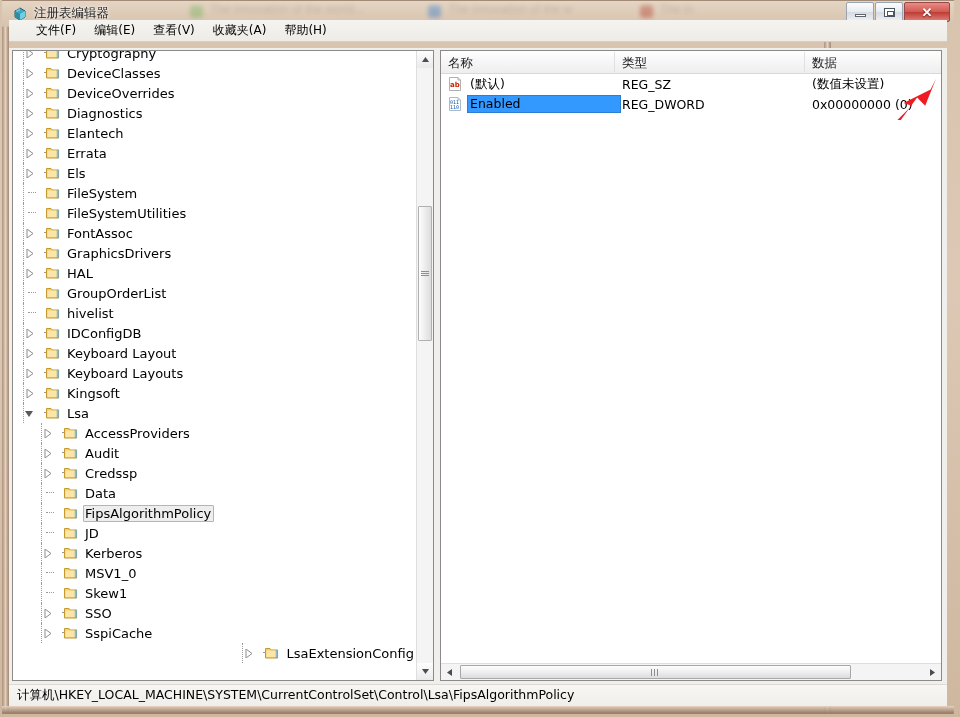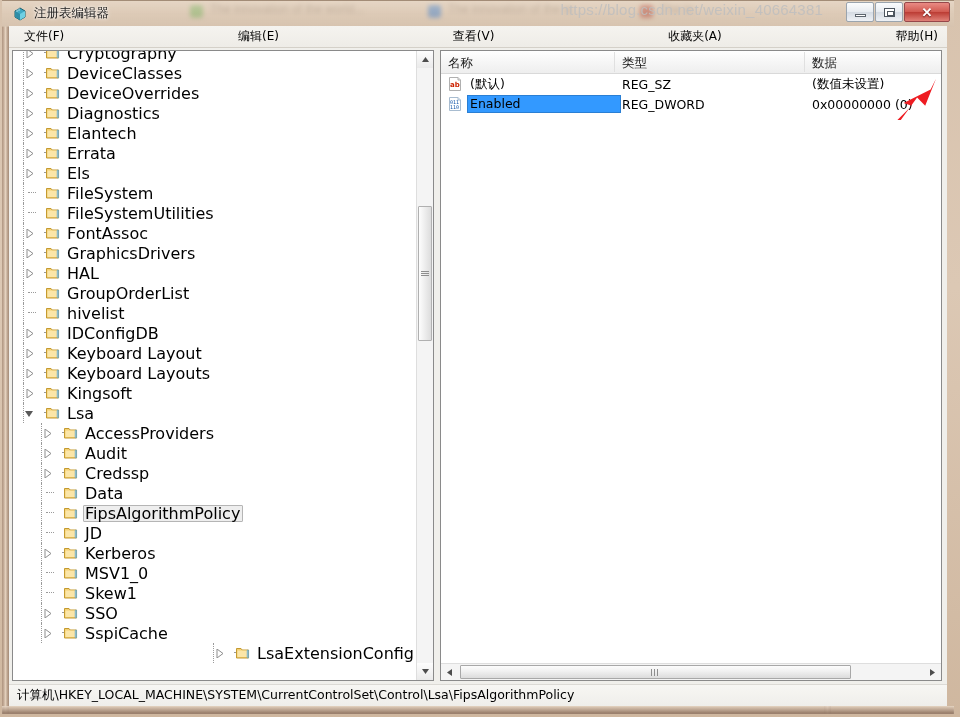--- a/index.html
+++ b/index.html
@@ -133,29 +133,28 @@
     font-size: 13px;
     font-weight: bold;
     font-family: "Liberation Sans", sans-serif;
     text-shadow: 0 1px 1px rgba(80,0,0,0.8);
     line-height: 1;
   }
 
   
   #menubar {
     position: absolute;
-    left: 7px; top: 26px;
+    left: 7px; top: 20px;
     width: 938px; height: 22px;
     background: linear-gradient(180deg, #f5f3ef 0%, #eeece7 100%);
     border-bottom: 1px solid #d4d0c8;
     box-sizing: border-box;
     display: flex;
     align-items: center;
-    padding-left: 6px;
-    justify-content: space-between;
+    padding-left: 18px;
   }
   .menu-item {
     padding: 2px 9px;
     font-size: 12px;
     color: #000;
     font-family: "DejaVu Sans", sans-serif;
     white-space: nowrap;
     cursor: default;
   }
 
@@ -219,21 +218,21 @@
     border-left: 1px dotted #9a9a9a;
     top: 0; bottom: 0;
   }
   .folder-icon {
     width: 16px; height: 14px;
     flex: 0 0 16px;
     margin-right: 4px;
     position: relative;
   }
   .tree-label {
-    font-size: 16px;
+    font-size: 13px;
     font-family: "DejaVu Sans", sans-serif;
     color: #000;
     padding: 1px 3px 1px 2px;
     line-height: 15px;
   }
   .tree-row.selected .tree-label {
     background: #eeeeee;
     border: 1px solid #b5b5b5;
     padding: 0px 2px 0px 1px;
     border-radius: 1px;
@@ -1034,20 +1033,19 @@
             </svg>
         </div>
       </div>
     </div>
   </div>
 
   <div id="statusbar">
     <span id="status-text">计算机\HKEY_LOCAL_MACHINE\SYSTEM\CurrentControlSet\Control\Lsa\FipsAlgorithmPolicy</span>
   </div>
 
-  <span id="watermark">https://blog.csdn.net/weixin_40664381</span>
 </div>
 
 <div id="annot-arrow">
   <svg width="70" height="44" viewBox="0 0 70 44">
     <polygon points="2,40 20,22 14,20 34,10 38,2 30,22 24,16 8,38" fill="#ee1c22" transform="translate(-2,0) scale(1.35) translate(2,0)"></polygon>
   </svg>
 </div>
 
 </body></html>

